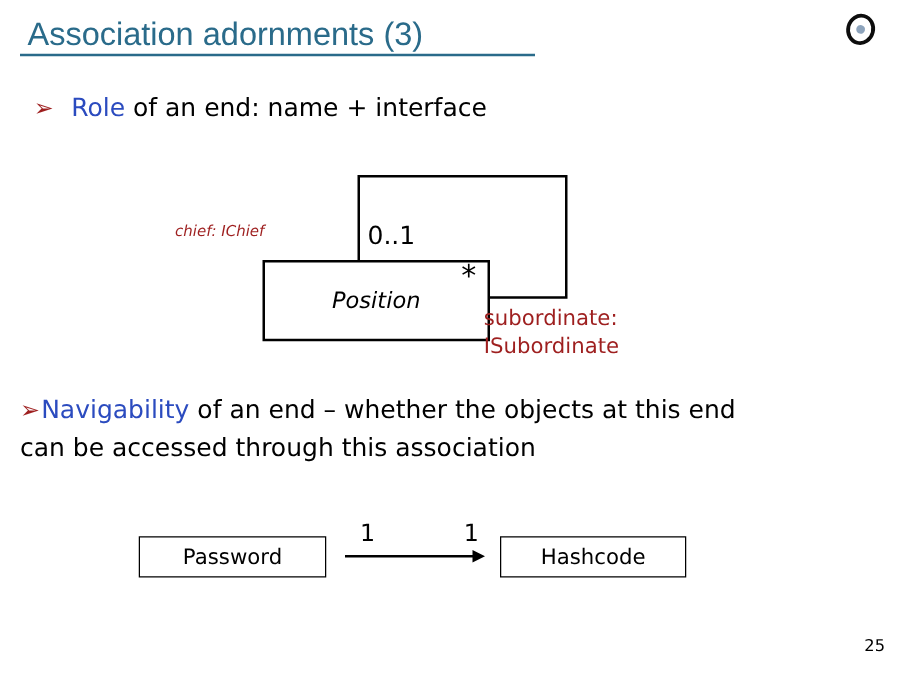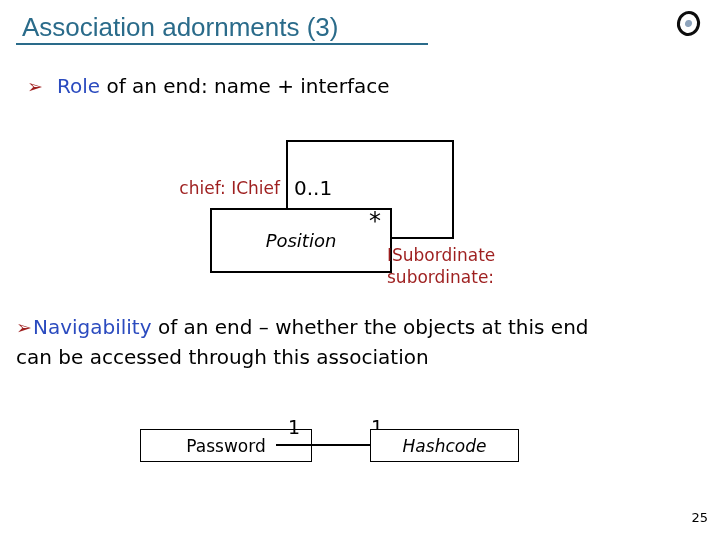--- a/index.html
+++ b/index.html
@@ -47,22 +47,22 @@
     position: absolute; left: 284px; top: 112px; width: 172px;
     text-align: center; font-size: 17px; color: var(--ink);
   }
   .loop-rect {
     position: absolute; left: 286px; top: 140px;
     width: 168px; height: 99px;
     border: 2px solid #000; z-index: 1;
   }
   .chief-label {
     position: absolute; left: 140px; top: 178px; width: 140px;
-    text-align: right; font-size: 17px; color: var(--accent-red);
-    z-index: 3; white-space: nowrap;
+    text-align: left; font-size: 12px; color: var(--accent-red);
+    z-index: 3; white-space: nowrap; font-style: italic;
   }
   .mult-01 {
     position: absolute; left: 294px; top: 176px;
     font-size: 20px; color: var(--ink); z-index: 3;
   }
   .class-box {
     position: absolute; background: #fff; border: 2px solid #000;
     display: flex; align-items: center; justify-content: center;
     font-size: 18px; color: var(--ink); z-index: 2;
   }
@@ -75,22 +75,22 @@
     position: absolute; left: 387px; top: 244px;
     font-size: 17px; line-height: 22px; color: var(--accent-red);
     z-index: 3; white-space: nowrap;
   }
   
   .small-box {
     position: absolute; background: #fff; border: 1.5px solid #000;
     display: flex; align-items: center; justify-content: center;
     font-size: 17px; color: var(--ink);
   }
-  .password-box { left: 140px; top: 429px; width: 172px; height: 33px; }
-  .hashcode-box { left: 370px; top: 429px; width: 149px; height: 33px; font-style: italic; }
+  .password-box { left: 111px; top: 429px; width: 150px; height: 33px; }
+  .hashcode-box { left: 400px; top: 429px; width: 149px; height: 33px; }
   .nav-line {
     position: absolute; left: 276px; top: 444px;
     width: 104px; height: 2px; background: #000;
   }
   .nav-arrowhead {
     position: absolute; left: 378px; top: 440px;
     width: 0; height: 0;
     border-left: 10px solid #000;
     border-top: 5px solid transparent;
     border-bottom: 5px solid transparent;
@@ -119,22 +119,22 @@
   </div>
 
   <div class="loop-rect"></div>
   <div class="chief-label">chief: IChief</div>
   <div class="mult-01">0..1</div>
   <div class="class-box position-box">
     <span>Position</span>
   </div>
   <div class="mult-star">*</div>
   <div class="subordinate-label">
+    <div>subordinate:</div>
     <div>ISubordinate</div>
-    <div>subordinate:</div>
   </div>
 
   <div class="bullet bullet-2">
     <div><span class="marker">➢</span><span class="hl-blue">Navigability</span><span> of an end – whether the objects at this end</span></div>
     <div>can be accessed through this association</div>
   </div>
 
   <div class="small-box password-box">
     <span>Password</span>
   </div>

